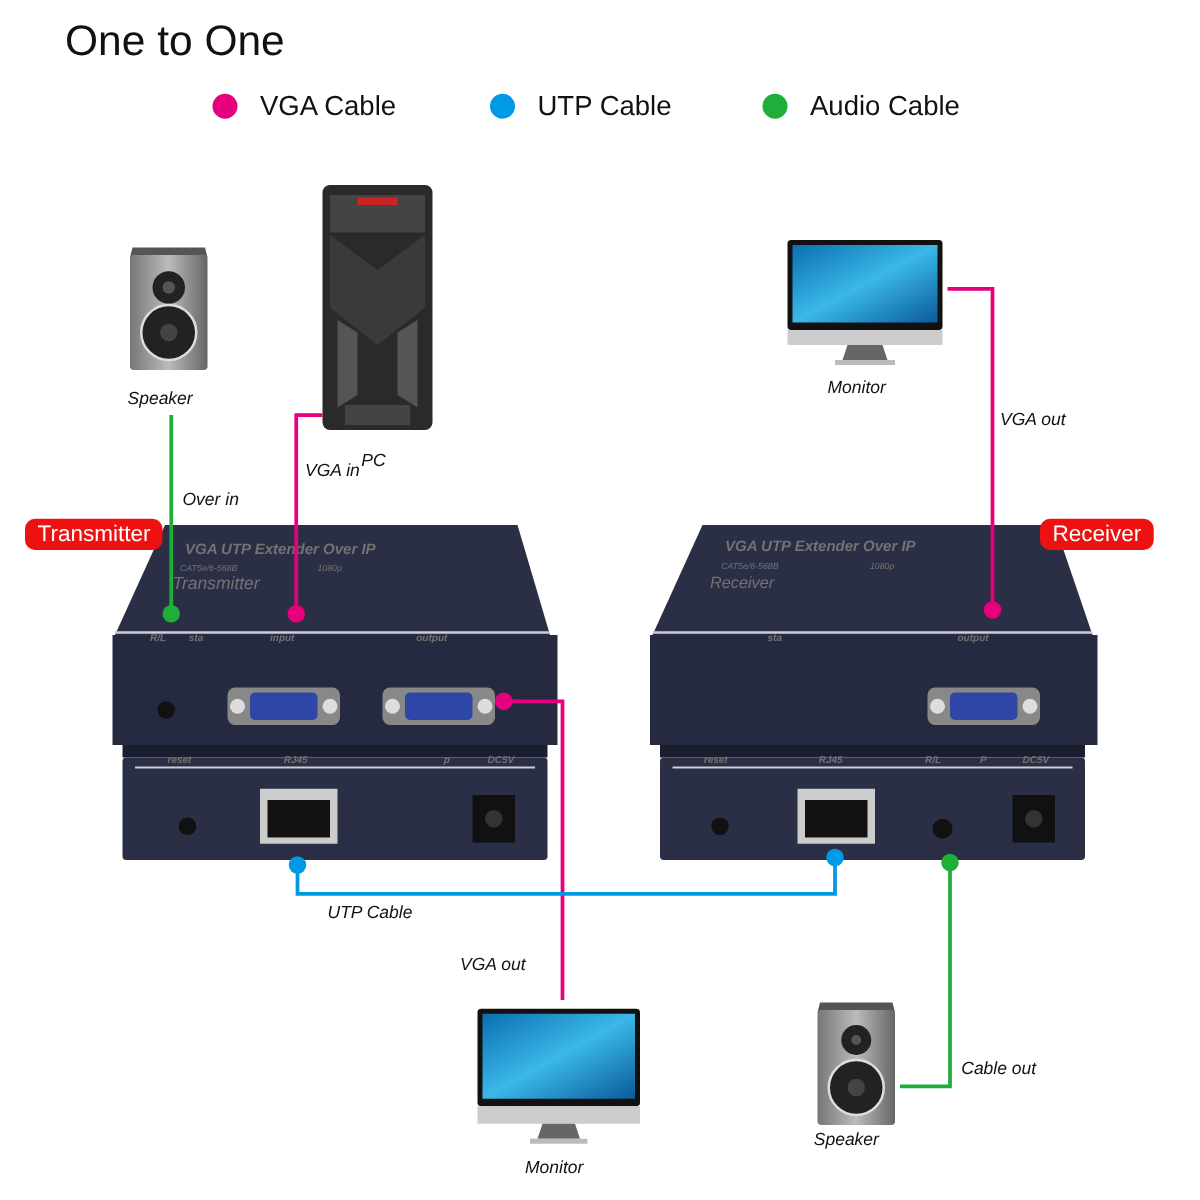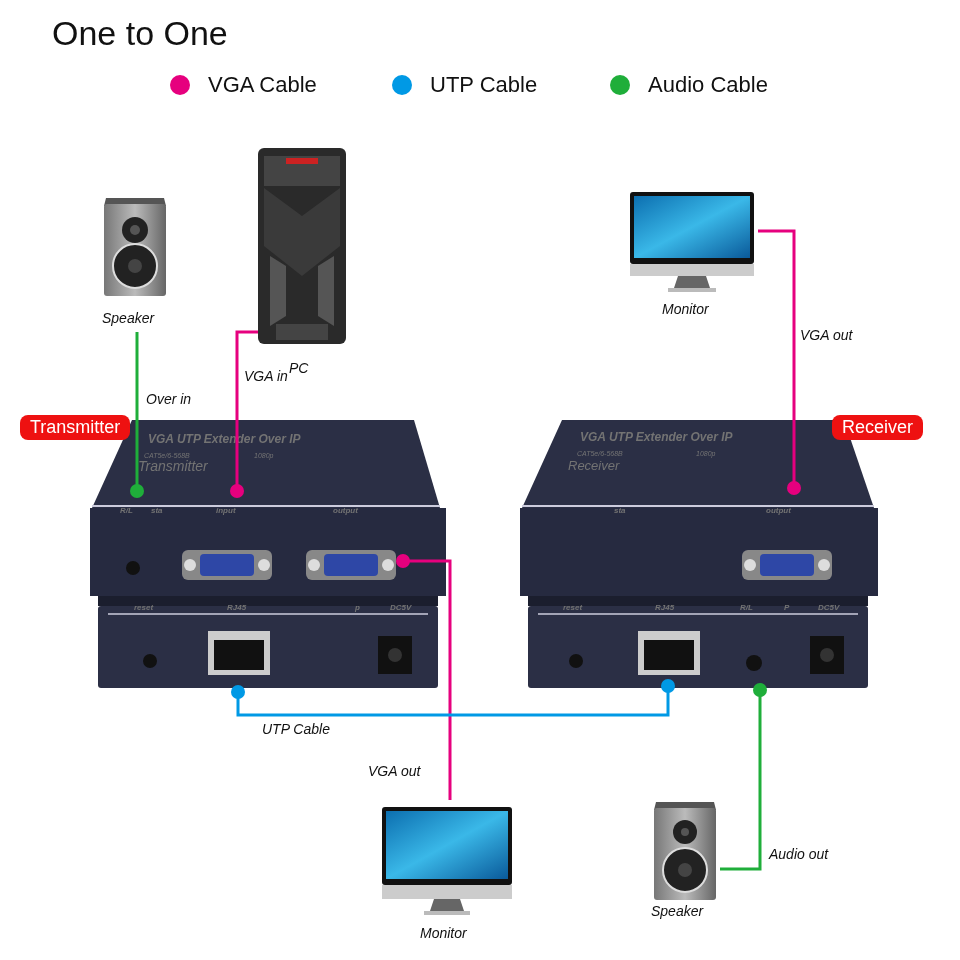--- a/index.html
+++ b/index.html
@@ -185,13 +185,13 @@
   <circle cx="760" cy="690" r="7" fill="#1fae3a"></circle>
 </svg>
 
 <div class="abs tag" style="left:20px;top:415px">Transmitter</div>
 <div class="abs tag" style="left:832px;top:415px">Receiver</div>
 <div class="abs lbl" style="left:146px;top:391px">Over in</div>
 <div class="abs lbl" style="left:244px;top:368px">VGA in</div>
 <div class="abs lbl" style="left:800px;top:327px">VGA out</div>
 <div class="abs lbl" style="left:262px;top:721px">UTP Cable</div>
 <div class="abs lbl" style="left:368px;top:763px">VGA out</div>
-<div class="abs lbl" style="left:769px;top:846px">Audio out</div>
+<div class="abs lbl" style="left:769px;top:846px">Cable out</div>
 
 </body></html>

